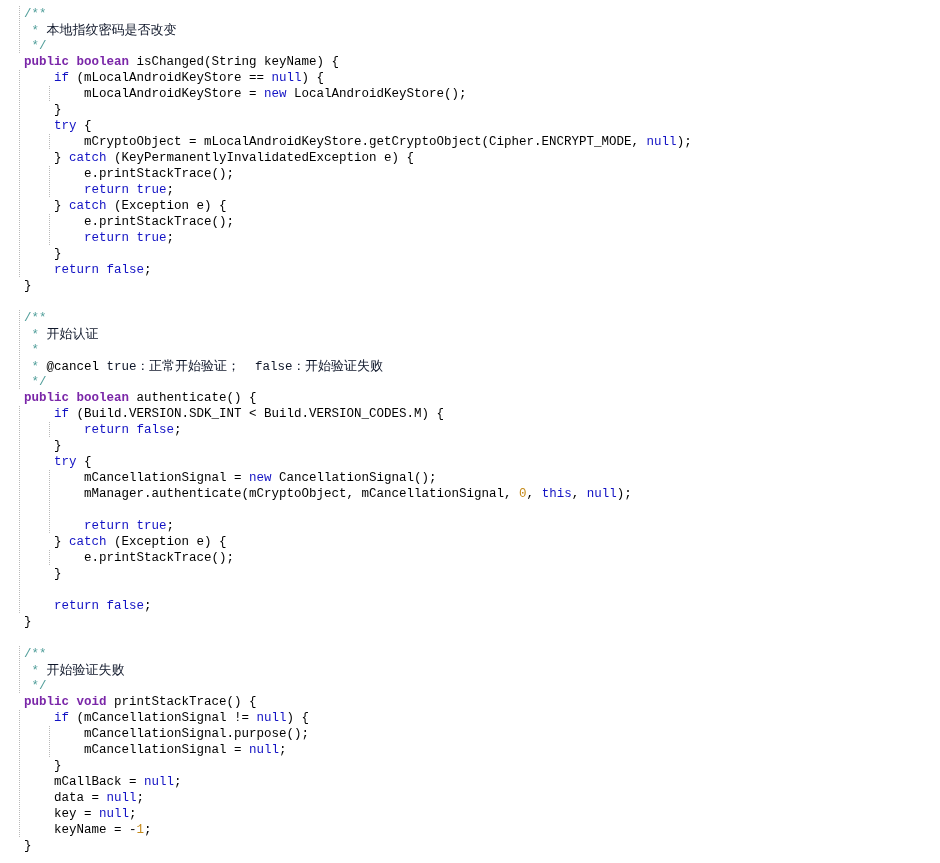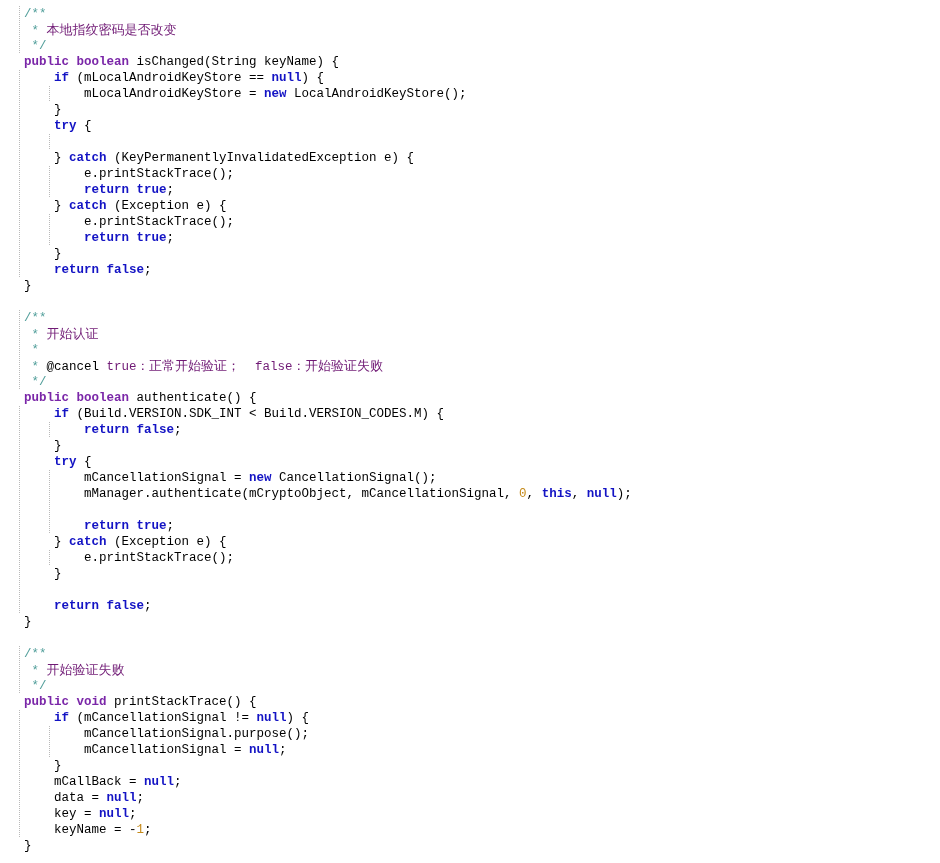--- a/index.html
+++ b/index.html
@@ -47,41 +47,41 @@
     width: 1px;
     height: 16px;
     background-image: linear-gradient(to bottom,
         #b9b9b9 0px, #b9b9b9 1px,
         rgba(255,255,255,0) 1px, rgba(255,255,255,0) 2px);
     background-size: 1px 2px;
     background-repeat: repeat-y;
   }
   
   .kw      { color: #7a26a8; font-weight: bold; }   
-  .kw2     { color: #1313c4; font-weight: bold; }   
+  .kw2     { color: #1313c4; font-weight: normal; }   
   .num     { color: #c58a1a; }                      
-  .cmt     { color: #701a75; }                      
+  .cmt     { color: #0f172a; }                      
   .cmtd    { color: #4f9d99; }                       */
   .cmtb    { color: #2f8a86; font-weight: bold; }   
   .cjk     { font-family: "DejaVu Sans", "Liberation Sans", sans-serif; font-size: 13px; }
   .pln     { color: #000000; }
 </style>
 </head>
 <body>
 
 <div id="editor">
     <div class="code-line"><div class="guides"><div class="guide" style="left: 19px;"></div></div><span class="txt"><span class="cmtd">/**</span></span></div>
     <div class="code-line"><div class="guides"><div class="guide" style="left: 19px;"></div></div><span class="txt"><span class="cmtd"> * </span><span class="cmt cjk">本地指纹密码是否改变</span></span></div>
     <div class="code-line"><div class="guides"><div class="guide" style="left: 19px;"></div></div><span class="txt"><span class="cmtd"> */</span></span></div>
     <div class="code-line"><div class="guides"></div><span class="txt"><span class="kw">public</span><span class="pln"> </span><span class="kw">boolean</span><span class="pln"> isChanged(String keyName) {</span></span></div>
     <div class="code-line"><div class="guides"><div class="guide" style="left: 19px;"></div></div><span class="txt"><span class="pln">    </span><span class="kw2">if</span><span class="pln"> (mLocalAndroidKeyStore == </span><span class="kw2">null</span><span class="pln">) {</span></span></div>
     <div class="code-line"><div class="guides"><div class="guide" style="left: 19px;"></div><div class="guide" style="left: 49.08px;"></div></div><span class="txt"><span class="pln">        mLocalAndroidKeyStore = </span><span class="kw2">new</span><span class="pln"> LocalAndroidKeyStore();</span></span></div>
     <div class="code-line"><div class="guides"><div class="guide" style="left: 19px;"></div></div><span class="txt"><span class="pln">    }</span></span></div>
     <div class="code-line"><div class="guides"><div class="guide" style="left: 19px;"></div></div><span class="txt"><span class="pln">    </span><span class="kw2">try</span><span class="pln"> {</span></span></div>
-    <div class="code-line"><div class="guides"><div class="guide" style="left: 19px;"></div><div class="guide" style="left: 49.08px;"></div></div></div>
+    <div class="code-line"><div class="guides"><div class="guide" style="left: 19px;"></div><div class="guide" style="left: 49.08px;"></div></div><span class="txt"><span class="pln">        mCryptoObject = mLocalAndroidKeyStore.getCryptoObject(Cipher.ENCRYPT_MODE, </span><span class="kw2">null</span><span class="pln">);</span></span></div>
     <div class="code-line"><div class="guides"><div class="guide" style="left: 19px;"></div></div><span class="txt"><span class="pln">    } </span><span class="kw2">catch</span><span class="pln"> (KeyPermanentlyInvalidatedException e) {</span></span></div>
     <div class="code-line"><div class="guides"><div class="guide" style="left: 19px;"></div><div class="guide" style="left: 49.08px;"></div></div><span class="txt"><span class="pln">        e.printStackTrace();</span></span></div>
     <div class="code-line"><div class="guides"><div class="guide" style="left: 19px;"></div><div class="guide" style="left: 49.08px;"></div></div><span class="txt"><span class="pln">        </span><span class="kw2">return</span><span class="pln"> </span><span class="kw2">true</span><span class="pln">;</span></span></div>
     <div class="code-line"><div class="guides"><div class="guide" style="left: 19px;"></div></div><span class="txt"><span class="pln">    } </span><span class="kw2">catch</span><span class="pln"> (Exception e) {</span></span></div>
     <div class="code-line"><div class="guides"><div class="guide" style="left: 19px;"></div><div class="guide" style="left: 49.08px;"></div></div><span class="txt"><span class="pln">        e.printStackTrace();</span></span></div>
     <div class="code-line"><div class="guides"><div class="guide" style="left: 19px;"></div><div class="guide" style="left: 49.08px;"></div></div><span class="txt"><span class="pln">        </span><span class="kw2">return</span><span class="pln"> </span><span class="kw2">true</span><span class="pln">;</span></span></div>
     <div class="code-line"><div class="guides"><div class="guide" style="left: 19px;"></div></div><span class="txt"><span class="pln">    }</span></span></div>
     <div class="code-line"><div class="guides"><div class="guide" style="left: 19px;"></div></div><span class="txt"><span class="pln">    </span><span class="kw2">return</span><span class="pln"> </span><span class="kw2">false</span><span class="pln">;</span></span></div>
     <div class="code-line"><div class="guides"></div><span class="txt"><span class="pln">}</span></span></div>
     <div class="code-line"><div class="guides"></div><span class="txt"></span></div>

